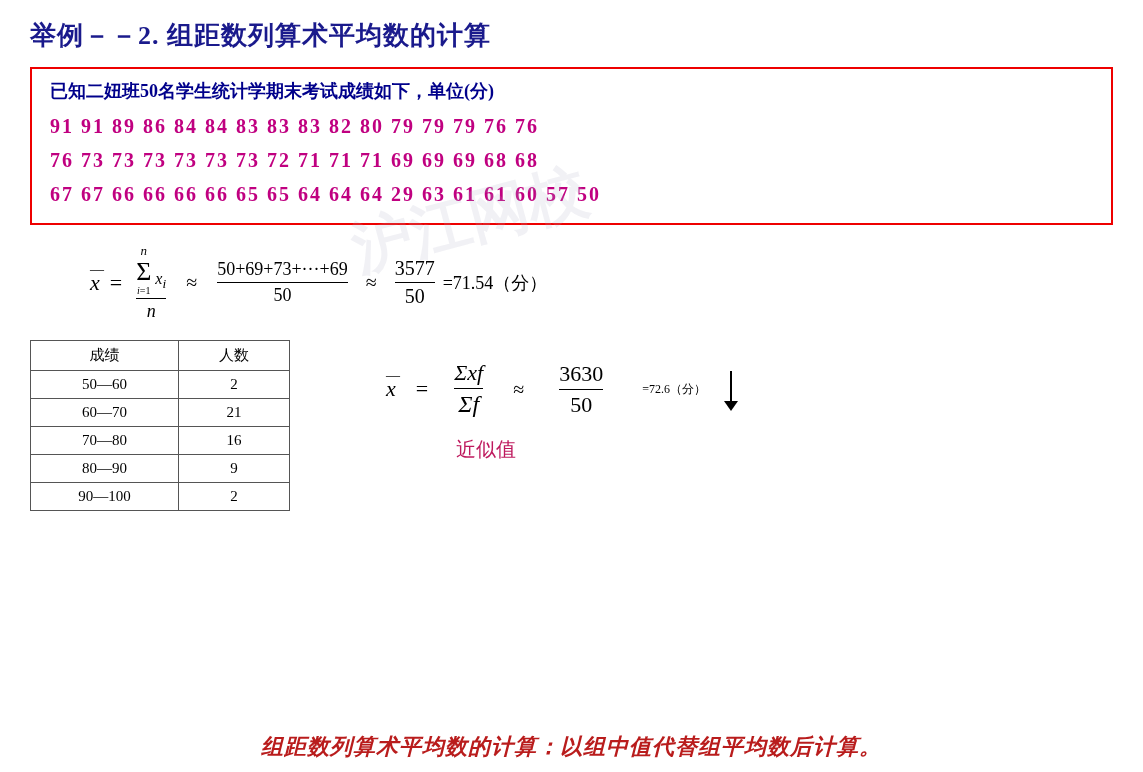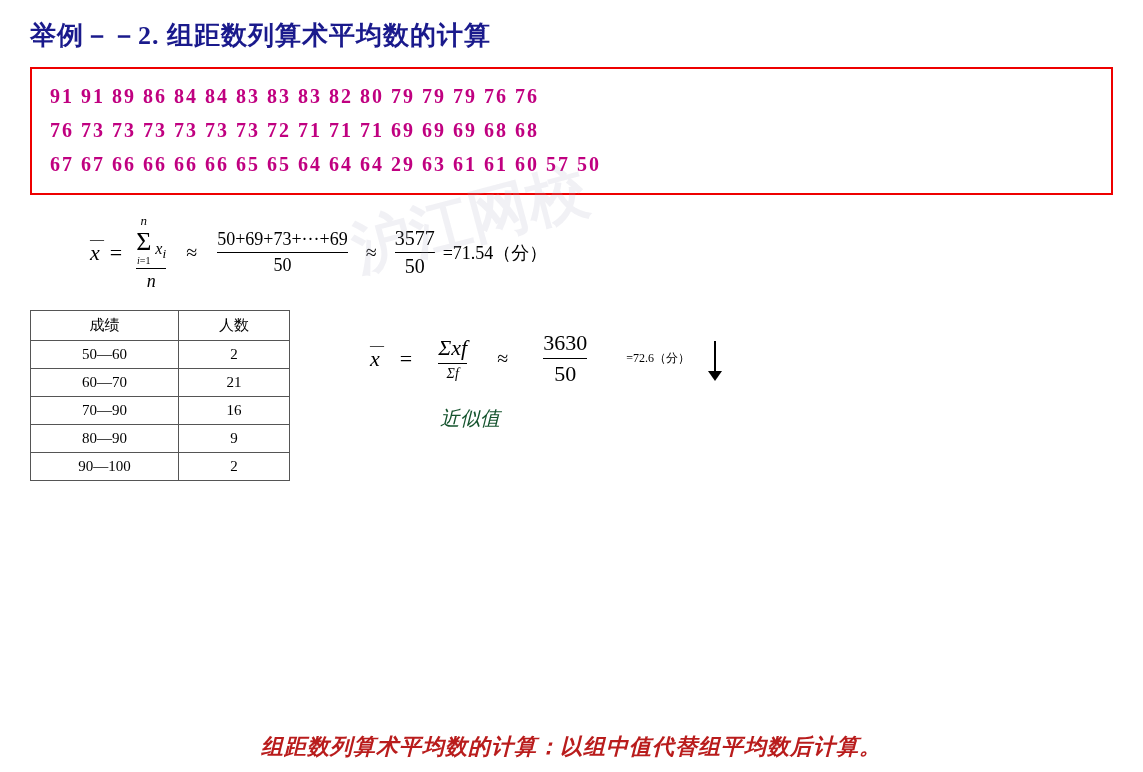--- a/index.html
+++ b/index.html
@@ -67,21 +67,21 @@
     }
 
     .fraction .denom {
       padding-top: 2px;
       text-align: center;
       font-size: 16px;
     }
 
     .bottom-section {
       display: flex;
-      gap: 0;
+      gap: 16px;
       align-items: flex-start;
     }
 
     .table-area {
       flex: 0 0 280px;
     }
 
     table.data-table {
       border-collapse: collapse;
       width: 260px;
@@ -132,24 +132,23 @@
     .arrow-head {
       width: 0;
       height: 0;
       border-left: 7px solid transparent;
       border-right: 7px solid transparent;
       border-top: 10px solid #000;
     }
 
     .near-value {
       font-size: 20px;
-      color: #14532d;
+      color: #be185d;
       margin-top: 8px;
       margin-left: 70px;
-      font-style: italic;
     }
 
     .bottom-text {
       position: absolute;
       bottom: 10px;
       left: 0;
       right: 0;
       text-align: center;
       font-size: 22px;
       font-weight: bold;
@@ -176,20 +175,21 @@
       font-size: 17px;
       color: #000;
     }
   </style>
 </head>
 <body>
 
 <div class="page-title">举例－－2. 组距数列算术平均数的计算</div>
 
 <div class="data-box">
+  <div class="data-box-header">已知二妞班50名学生统计学期末考试成绩如下，单位(分)</div>
   <div class="data-row">91  91 89 86 84 84 83 83 83 82 80 79 79 79 76 76</div>
   <div class="data-row">76  73 73 73 73 73 73 72 71 71 71 69 69 69 68 68</div>
   <div class="data-row">67  67 66 66 66 66 65 65 64 64 64 29 63 61 61 60 57 50</div>
 </div>
 
 <div class="formula-section">
 
   <span style="font-size:22px; font-style:italic; position:relative; display:inline-block; margin-right:4px;">
     <span style="position:absolute;top:-8px;left:0;font-size:14px;font-style:normal;">—</span>
     <span>x</span>
@@ -237,21 +237,21 @@
       <tbody id="table-body">
       <tr>
             <td>50—60</td>
             <td>2</td>
           </tr>
           <tr>
             <td>60—70</td>
             <td>21</td>
           </tr>
           <tr>
-            <td>70—90</td>
+            <td>70—80</td>
             <td>16</td>
           </tr>
           <tr>
             <td>80—90</td>
             <td>9</td>
           </tr>
           <tr>
             <td>90—100</td>
             <td>2</td>
           </tr>
@@ -263,21 +263,21 @@
     <div class="right-formula-row">
 
       <span style="font-size:22px; font-style:italic; position:relative; display:inline-block; margin-right:4px;">
         <span style="position:absolute;top:-8px;left:0;font-size:14px;font-style:normal;">—</span>
         <span>x</span>
       </span>
       <span style="font-size:22px;margin:0 6px;">=</span>
 
       <span class="fraction" style="margin:0 10px;font-size:22px;">
         <span class="numer" style="font-size:22px;font-style:italic;">Σ<em>xf</em></span>
-        <span class="denom" style="font-size:14px;font-style:italic;">Σ<em>f</em></span>
+        <span class="denom" style="font-size:24px;font-style:italic;">Σ<em>f</em></span>
       </span>
       <span style="font-size:20px;margin:0 10px;">≈</span>
 
       <span class="fraction" style="margin:0 15px;">
         <span class="numer" style="font-size:22px;">3630</span>
         <span class="denom" style="font-size:22px;">50</span>
       </span>
       <span class="result-text" style="margin-left:14px;font-size:12px;">=72.6（分）</span>
 
       <div class="arrow-down" style="margin-left:8px;">

